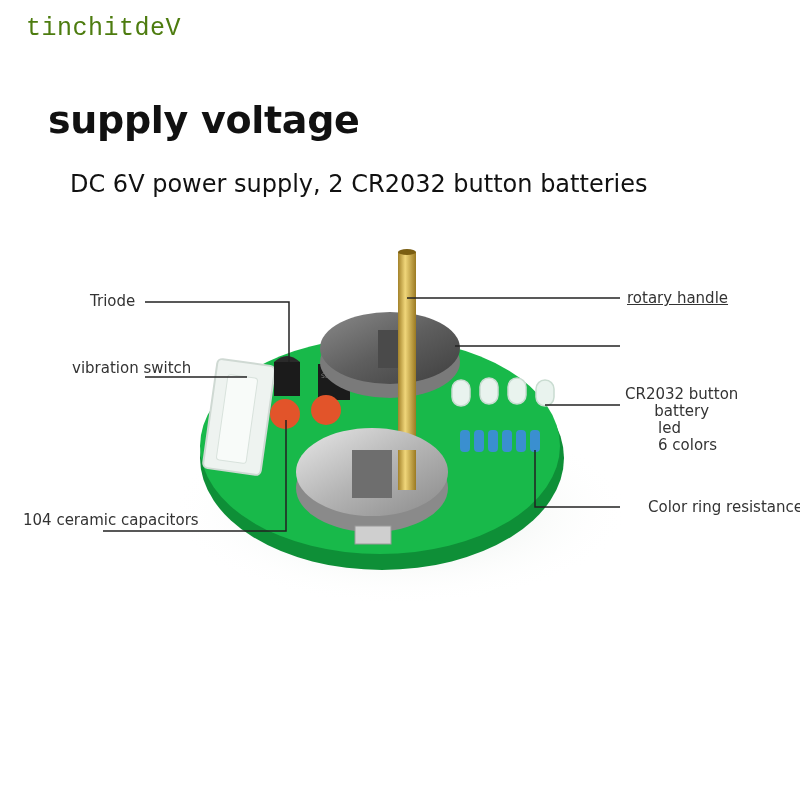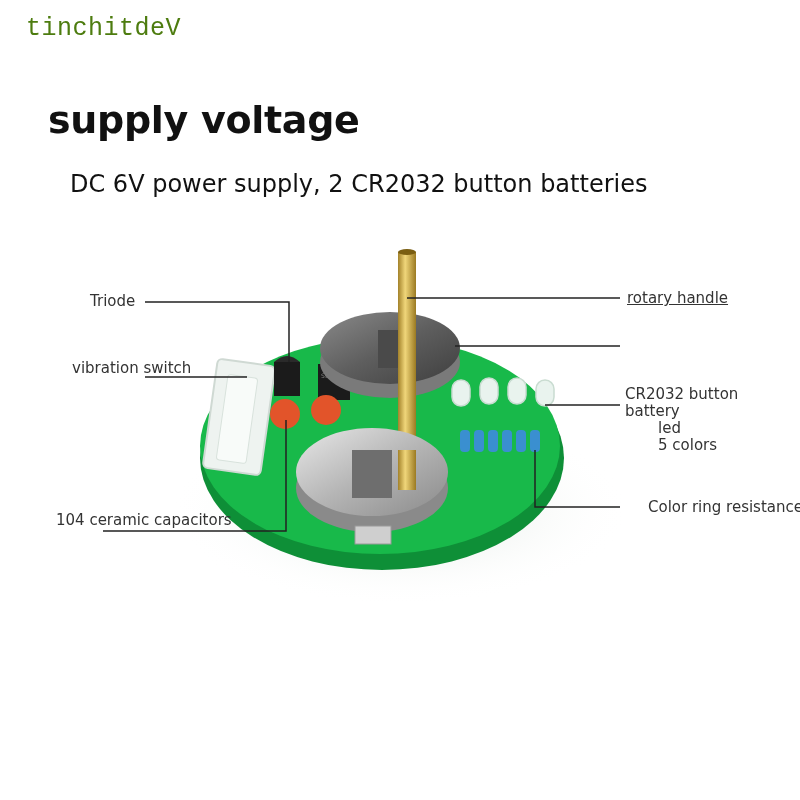--- a/index.html
+++ b/index.html
@@ -7,21 +7,21 @@
          font-family: "Liberation Sans", "DejaVu Sans", sans-serif; color: #222; }
   .watermark { position: absolute; left: 26px; top: 14px; font-size: 25px;
                color: #4d7c0f; letter-spacing: 0.5px; font-family: Liberation Mono, monospace; }
   .title { position: absolute; left: 48px; top: 98px; font-size: 38px; font-weight: bold;
            color: #111; font-family: "DejaVu Sans", sans-serif; letter-spacing: -0.3px; }
   .subtitle { position: absolute; left: 70px; top: 170px; font-size: 24px; color: #111;
               font-family: "DejaVu Sans", sans-serif; }
   .board { position: absolute; left: 0; top: 0; width: 800px; height: 800px; }
   .label { position: absolute; font-size: 15px; color: #333; line-height: 17px;
            font-family: "DejaVu Sans", sans-serif; white-space: nowrap; }
-  .label .line2 { display: block; }
+  .label .line2 { display: block; text-align: center; }
 </style>
 </head>
 <body>
 
 <div class="watermark">tinchitdeV</div>
 <div class="title">supply voltage</div>
 <div class="subtitle">DC 6V power supply, 2 CR2032 button batteries</div>
 
 <svg class="board" viewBox="0 0 800 800" xmlns="http://www.w3.org/2000/svg">
   <defs>
@@ -107,23 +107,23 @@
     <polyline points="103,531 286,531 286,420"></polyline>
     <polyline points="407,298 620,298"></polyline>
     <polyline points="455,346 620,346"></polyline>
     <polyline points="545,405 620,405"></polyline>
     <polyline points="535,450 535,507 620,507"></polyline>
   </g>
 </svg>
 
 <div class="label" style="left:90px; top:293px;">Triode</div>
 <div class="label" style="left:40px; top:360px;margin-left:32px;">vibration switch</div>
-<div class="label" style="left:23px; top:512px;margin-left:33px;">104 ceramic capacitors</div>
+<div class="label" style="left:23px; top:512px;">104 ceramic capacitors</div>
 <div class="label" style="left:627px; top:290px;text-decoration:underline;">rotary handle</div>
 <div class="label" style="left:625px; top:338px;margin-top:48px;">
   <span>CR2032 button</span>
   <span class="line2">battery</span>
 </div>
 <div class="label" style="left:627px; top:420px;margin-left:31px;">
   <span>led</span>
-  <span class="line2">5 colors</span>
+  <span class="line2">6 colors</span>
 </div>
 <div class="label" style="left:625px; top:499px;margin-left:23px;">Color ring resistance</div>
 
 </body></html>

